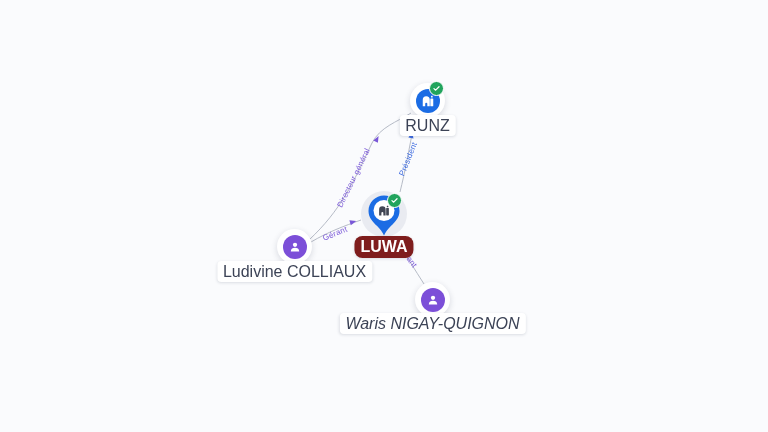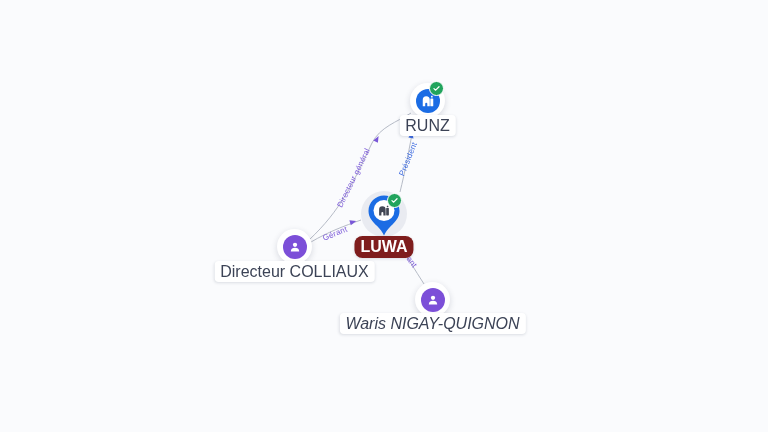--- a/index.html
+++ b/index.html
@@ -128,21 +128,21 @@
     <div class="node-circle">
       <div class="disc person">
         <svg width="14" height="14" viewBox="0 0 24 24">
           <g fill="#ffffff">
             <circle cx="12" cy="8.3" r="3.7"></circle>
             <path d="M4.8 19.5 C4.8 14.8 8.2 13.2 12 13.2 C15.8 13.2 19.2 14.8 19.2 19.5 Z"></path>
           </g>
         </svg>
       </div>
     </div>
-    <div class="pill" style="top:32px;">Directeur COLLIAUX</div>
+    <div class="pill" style="top:32px;">Ludivine COLLIAUX</div>
   </div>
 
   <div class="node" style="left:415px;top:282px;width:35px;height:35px;font-style:italic;">
     <div class="node-circle">
       <div class="disc person">
         <svg width="14" height="14" viewBox="0 0 24 24">
           <g fill="#ffffff">
             <circle cx="12" cy="8.3" r="3.7"></circle>
             <path d="M4.8 19.5 C4.8 14.8 8.2 13.2 12 13.2 C15.8 13.2 19.2 14.8 19.2 19.5 Z"></path>
           </g>

